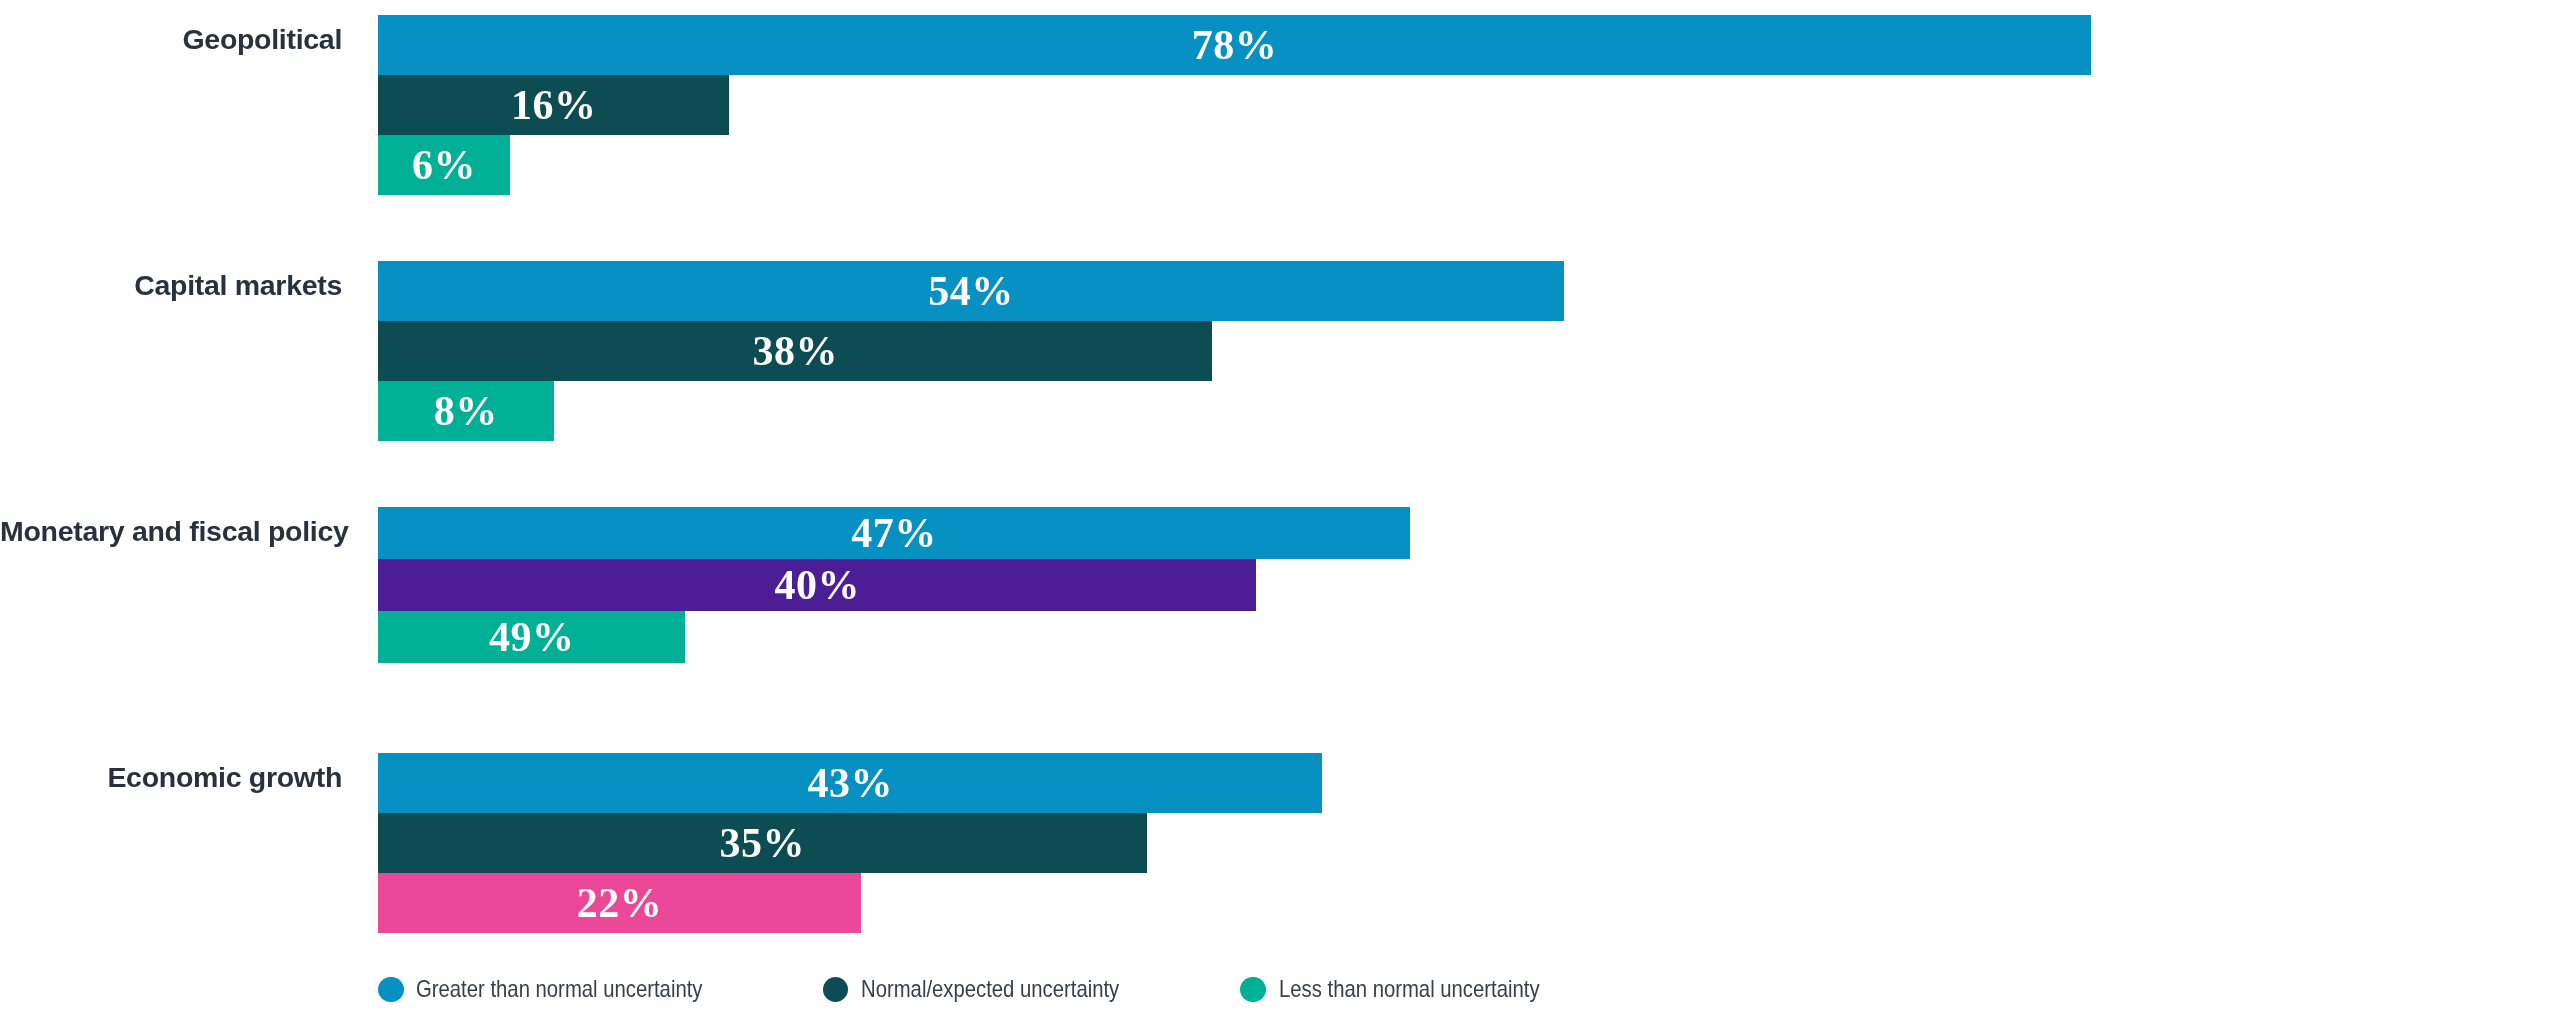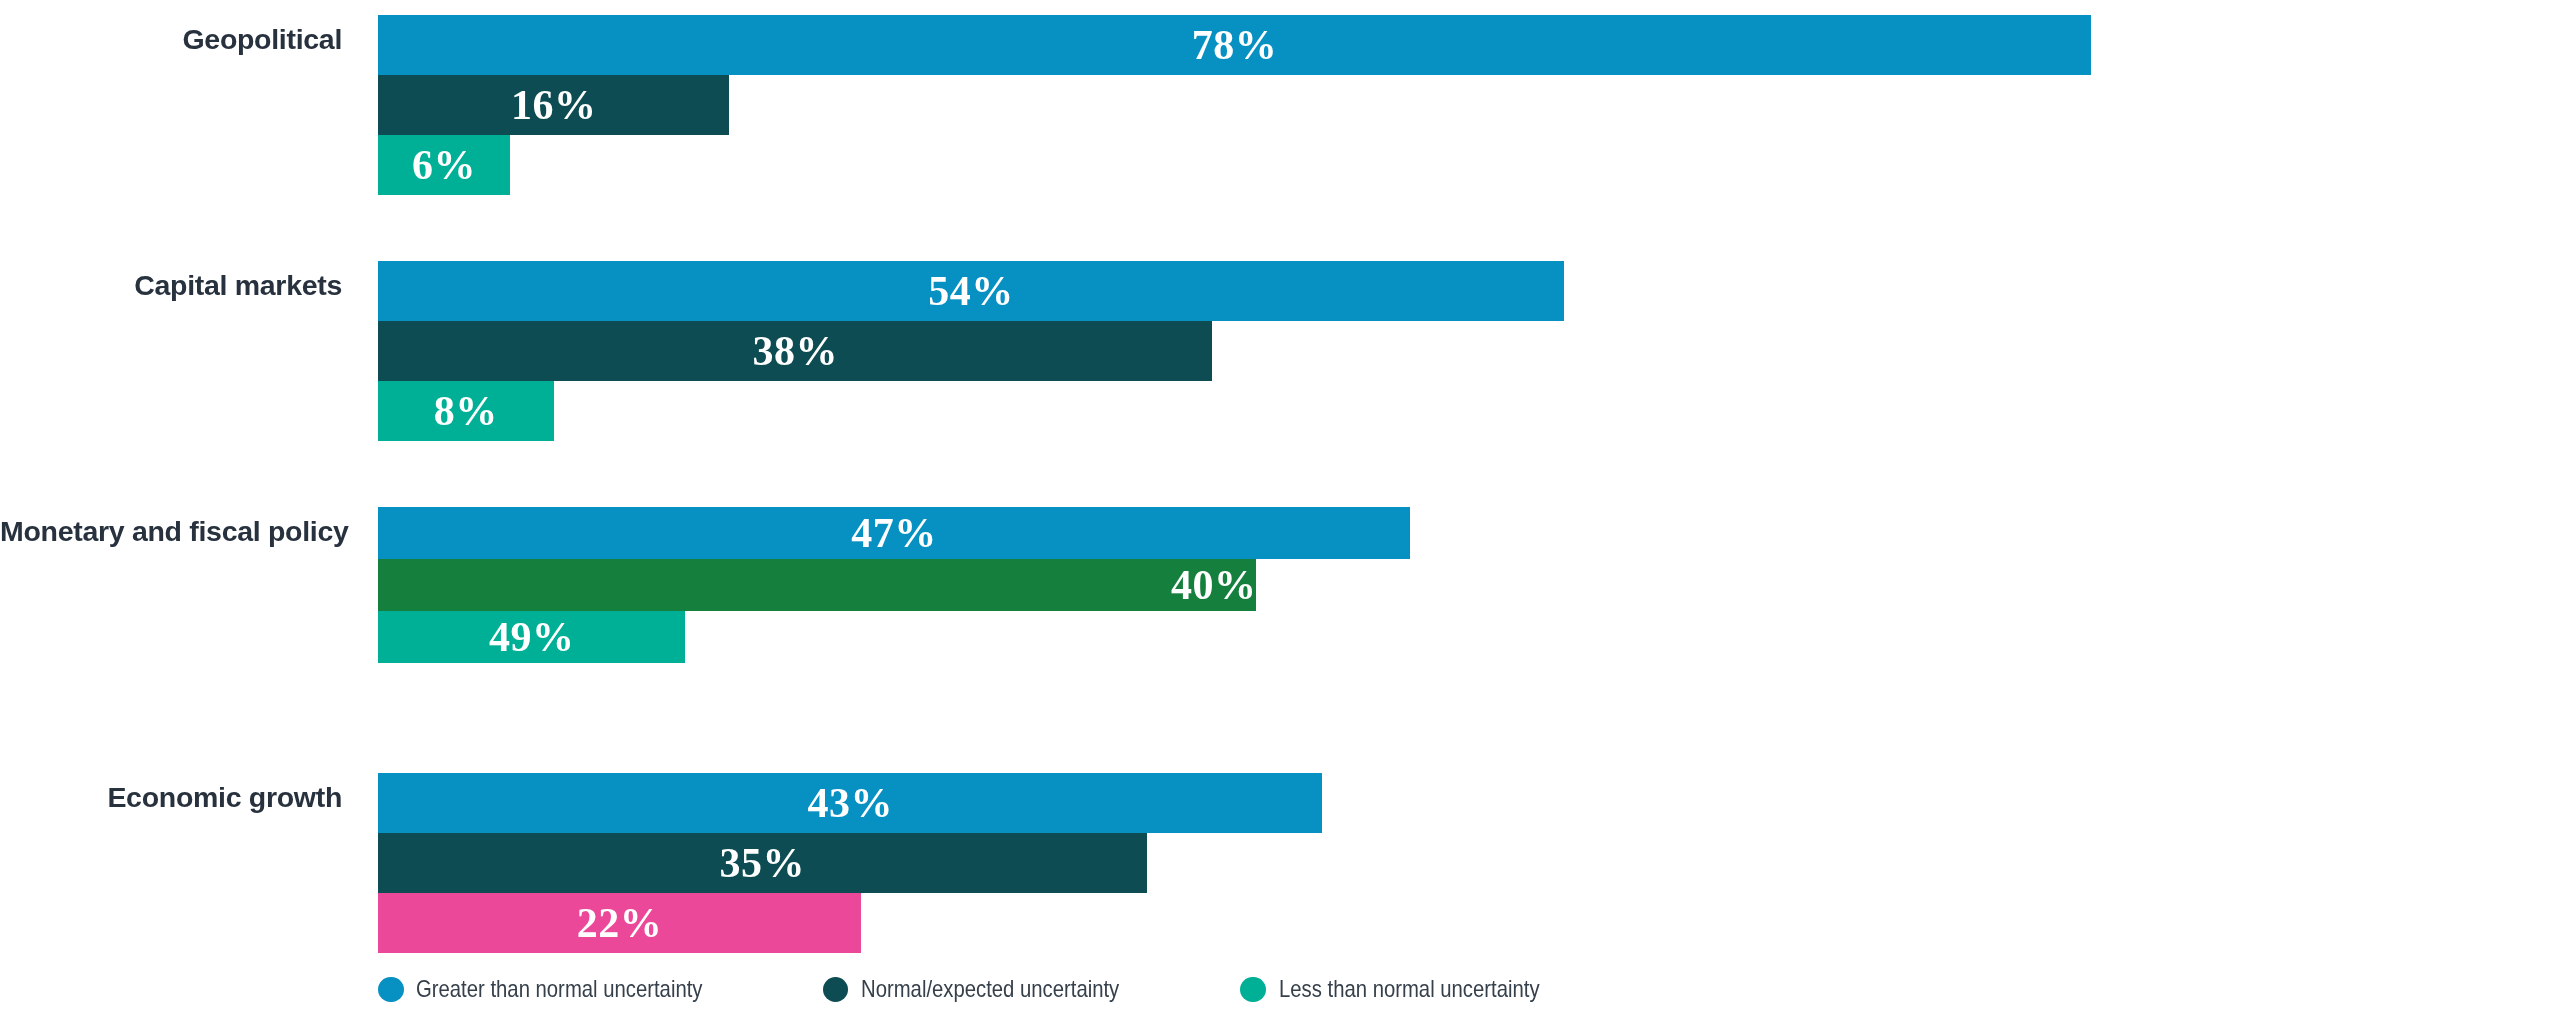--- a/index.html
+++ b/index.html
@@ -145,29 +145,29 @@
             <span class="seg-value">8%</span>
           </div>
         </div>
       </div>
       <div class="bar-row" style="top: 507px; height: 156px;">
         <div class="row-label" style="top: 7.9px;">Monetary and fiscal policy</div>
         <div class="bar-track" style="width: 2218px;">
           <div class="bar-seg" style="background: rgb(7, 144, 194); width: 46.5347%;">
             <span class="seg-value">47%</span>
           </div>
-          <div class="bar-seg" style="background: #15803d; width: 39.604%; justify-content: flex-end;">
+          <div class="bar-seg" style="background: #4c1d95; width: 39.604%;">
             <span class="seg-value">40%</span>
           </div>
           <div class="bar-seg" style="background: rgb(0, 176, 150); width: 13.8614%;">
             <span class="seg-value">49%</span>
           </div>
         </div>
       </div>
-      <div class="bar-row" style="top: 773px; height: 180px;">
+      <div class="bar-row" style="top: 753px; height: 180px;">
         <div class="row-label" style="top: 7.9px;">Economic growth</div>
         <div class="bar-track" style="width: 2196px;">
           <div class="bar-seg" style="background: rgb(7, 144, 194); width: 43%;">
             <span class="seg-value">43%</span>
           </div>
           <div class="bar-seg" style="background: rgb(12, 76, 82); width: 35%; align-items: center;">
             <span class="seg-value">35%</span>
           </div>
           <div class="bar-seg" style="background: #ec4899; width: 22%;">
             <span class="seg-value">22%</span>

